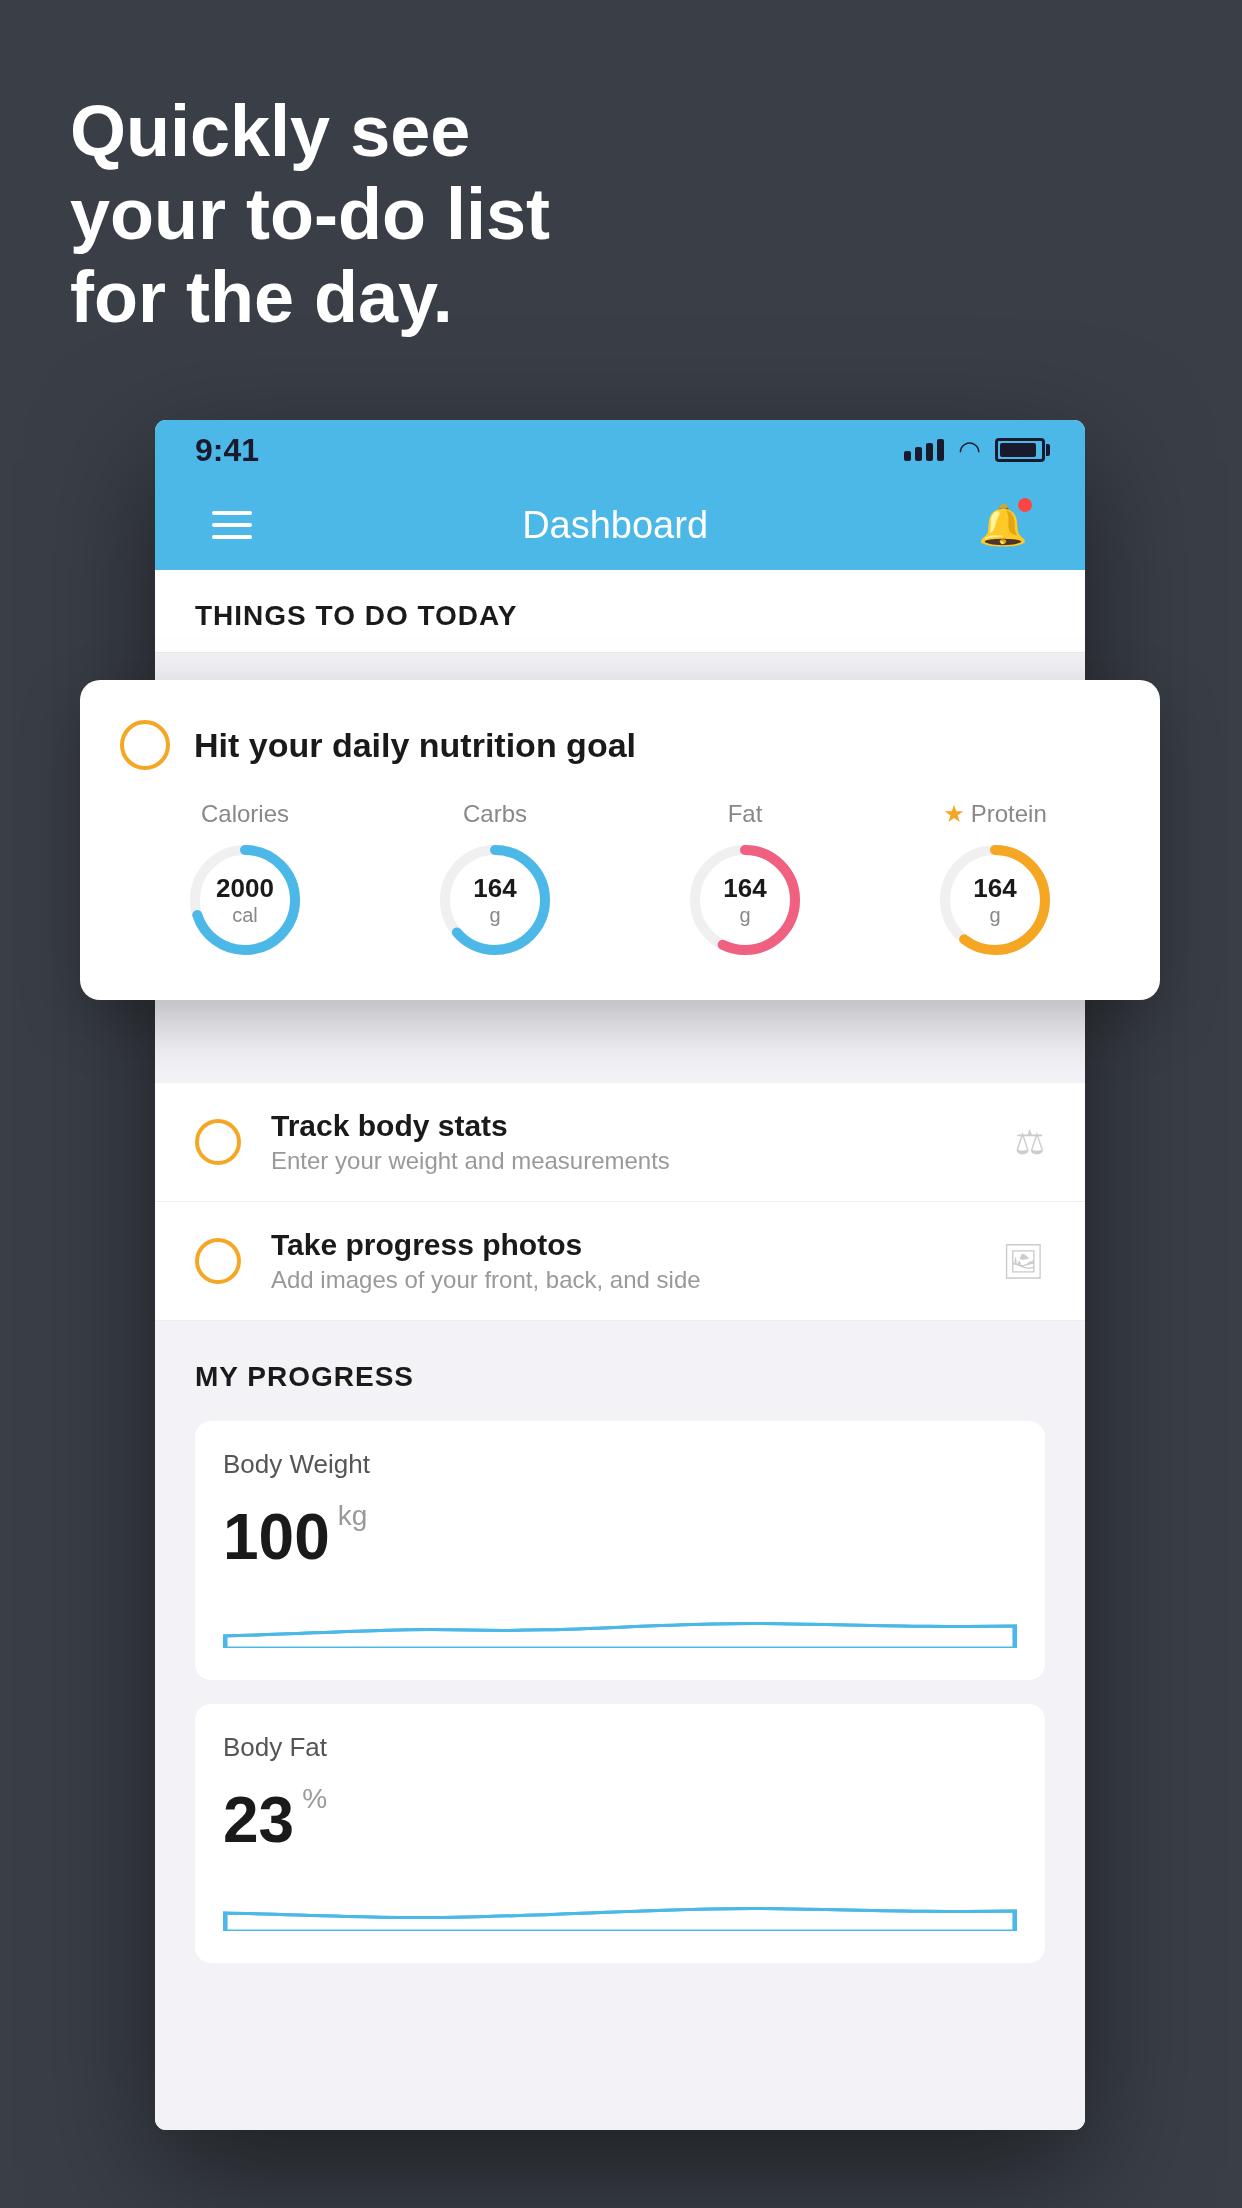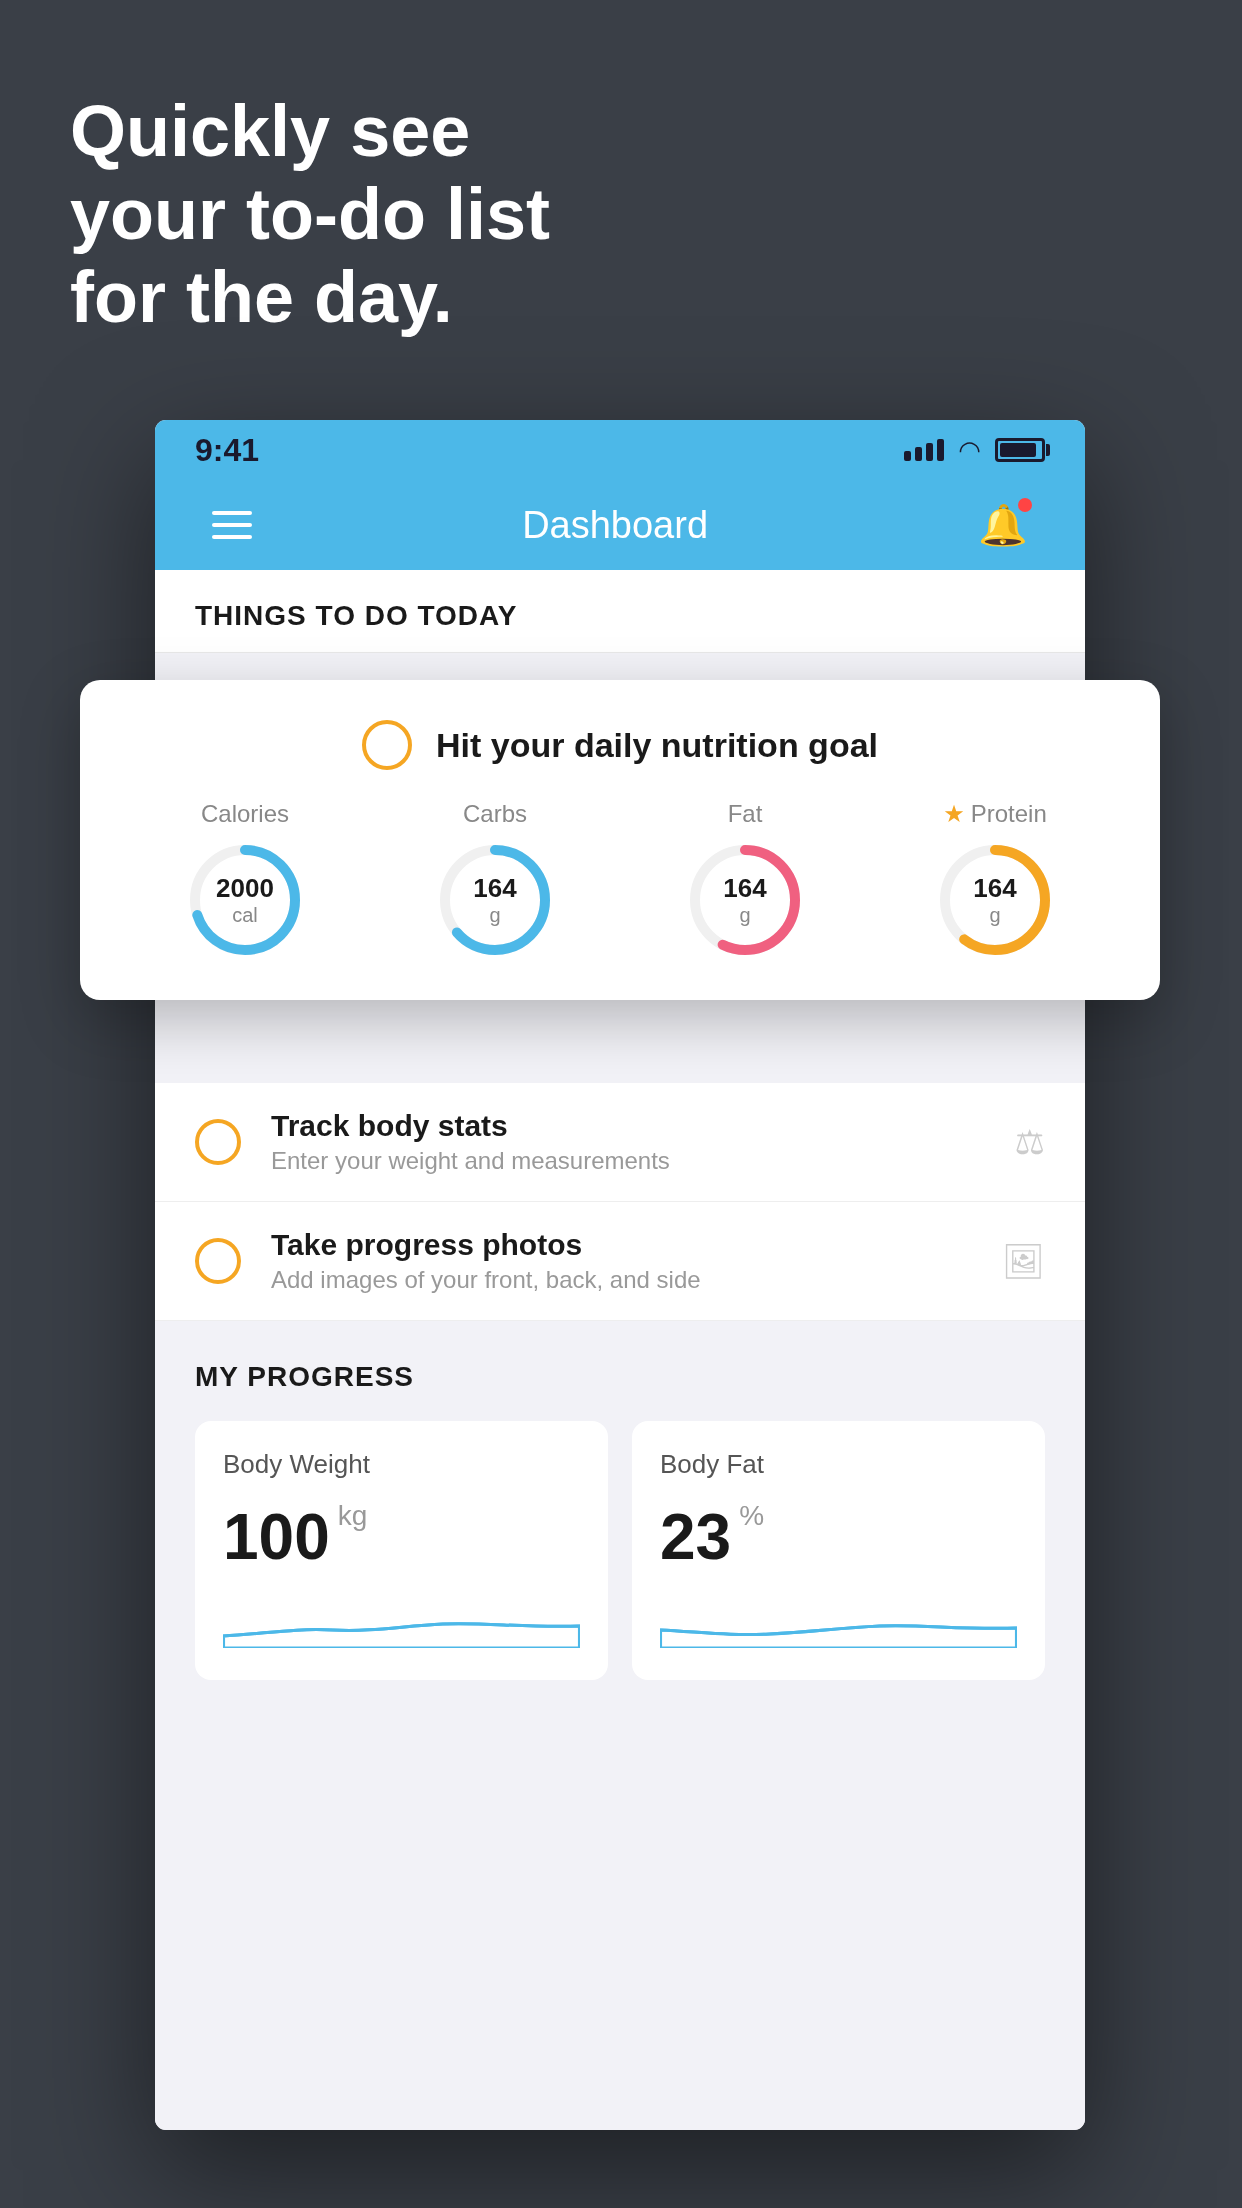--- a/index.html
+++ b/index.html
@@ -172,21 +172,20 @@
       border-radius: 20px;
       padding: 40px;
       box-shadow: 0 20px 60px rgba(0,0,0,0.25);
       z-index: 10;
     }
     .card-header-row {
       display: flex;
       align-items: center;
       gap: 24px;
       margin-bottom: 30px;
-      justify-content: center;
     }
     .circle-check {
       width: 50px;
       height: 50px;
       border-radius: 50%;
       border: 4px solid #f5a623;
       flex-shrink: 0;
     }
     .card-title {
       font-size: 34px;
@@ -302,20 +301,21 @@
       font-size: 28px;
       font-weight: 800;
       color: #1a1a1a;
       letter-spacing: 1px;
       text-transform: uppercase;
       margin-bottom: 28px;
     }
     .progress-cards {
       display: flex;
       gap: 24px;
+      flex-direction: column;
     }
     .progress-card {
       flex: 1;
       background: white;
       border-radius: 16px;
       padding: 28px;
       overflow: hidden;
       position: relative;
     }
     .progress-card-title {

